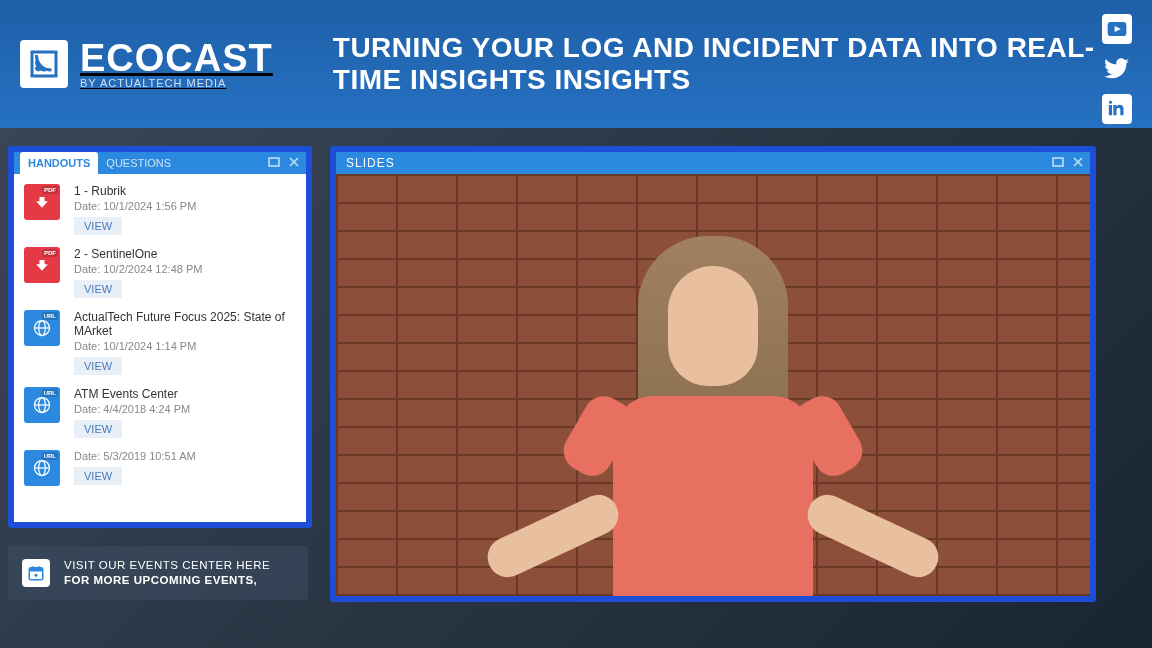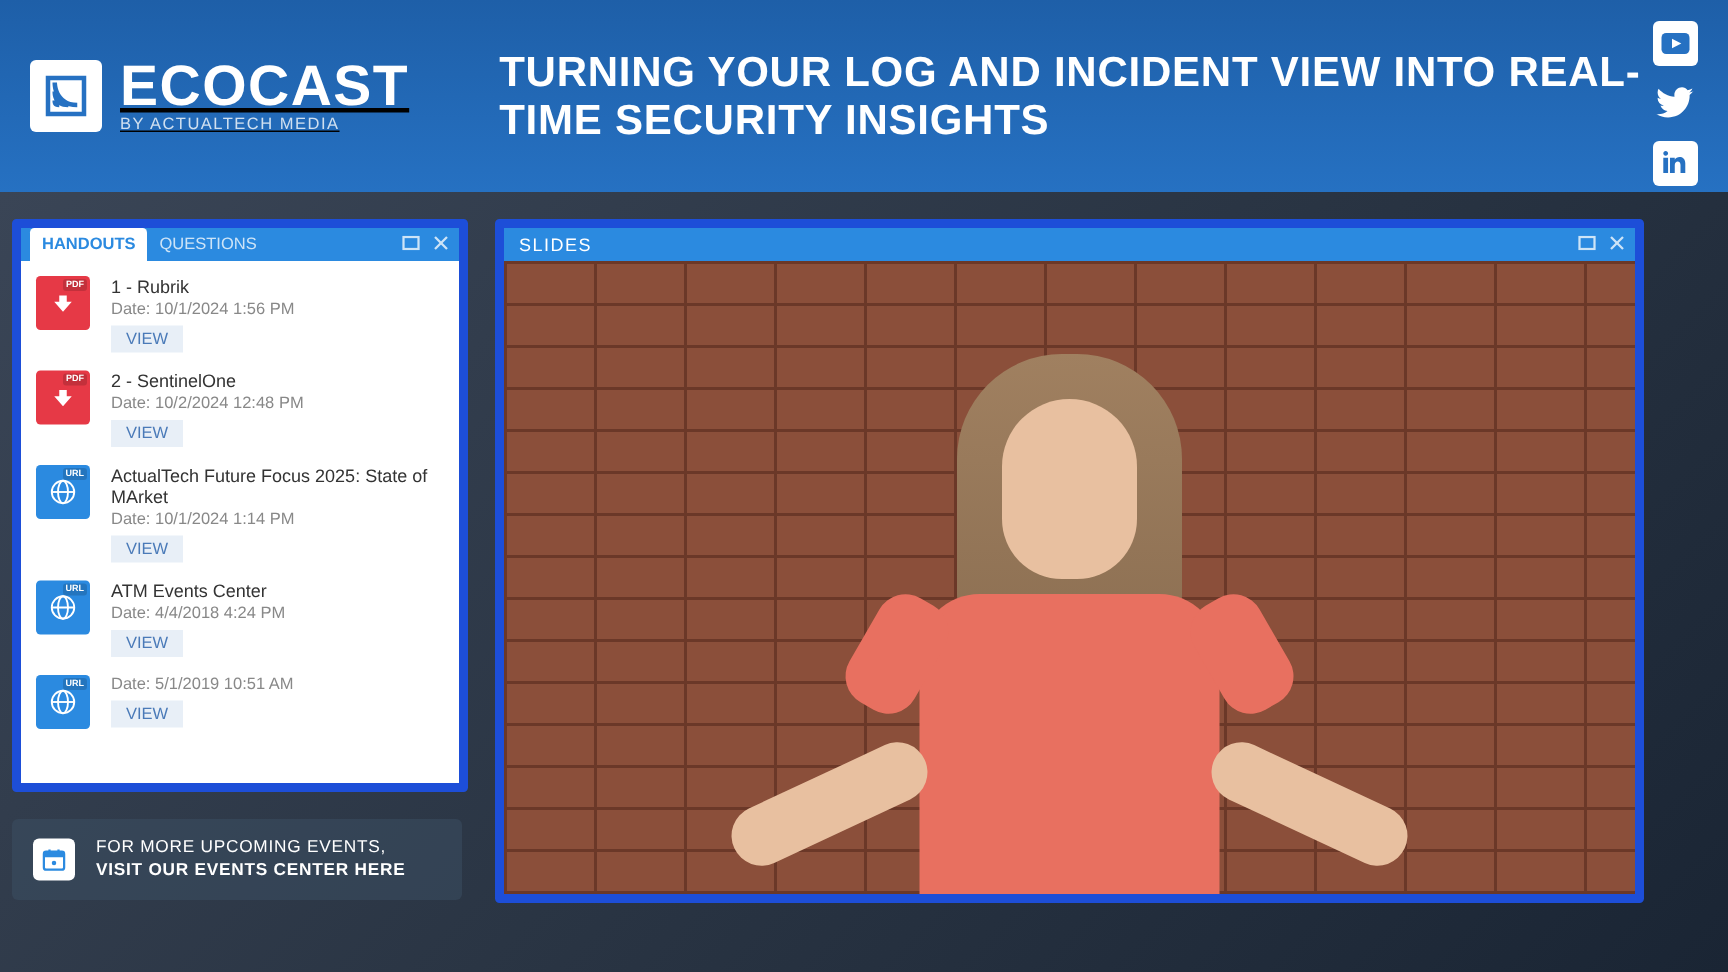--- a/index.html
+++ b/index.html
@@ -330,21 +330,21 @@
     <div class="logo-icon">
       <svg viewBox="0 0 24 24" fill="#2671c2">
           <path d="M3 3v18h18V3H3zm2 2h14v14H5V5zm1 9c0 1 0 3 3 3v-2c-1 0-1-1-1-1H6zm0-4c0 1 0 7 7 7v-2c-5 0-5-5-5-5H6zm0-4c0 1 0 11 11 11v-2c-9 0-9-9-9-9H6z"></path>
         </svg>
     </div>
     <div class="logo-text">
       <div class="logo-title">ECOCAST</div>
       <div class="logo-subtitle">BY ACTUALTECH MEDIA</div>
     </div>
   </div>
-  <div class="header-title">TURNING YOUR LOG AND INCIDENT VIEW INTO REAL-TIME SECURITY INSIGHTS</div>
+  <div class="header-title">TURNING YOUR LOG AND INCIDENT DATA INTO REAL-TIME INSIGHTS INSIGHTS</div>
   <div class="social-icons">
     <div class="social-icon boxed">
       <svg width="20" height="14" viewBox="0 0 24 18" fill="#2671c2">
           <rect x="0" y="0" width="24" height="18" rx="4" fill="#2671c2"></rect>
           <path d="M9 5l8 4-8 4V5z" fill="#fff"></path>
         </svg>
     </div>
     <div class="social-icon">
       <svg width="26" height="22" viewBox="0 0 24 20" fill="#fff">
           <path d="M23 2.5c-.8.4-1.7.6-2.6.8.9-.6 1.6-1.4 2-2.5-.9.5-1.9.9-2.9 1.1C18.6.7 17.4 0 16 0c-2.6 0-4.7 2.1-4.7 4.7 0 .4 0 .7.1 1.1C7.5 5.6 4 3.7 1.6.9c-.4.7-.6 1.5-.6 2.3 0 1.6.8 3.1 2.1 3.9-.8 0-1.5-.2-2.1-.6v.1c0 2.3 1.6 4.2 3.8 4.6-.4.1-.8.2-1.2.2-.3 0-.6 0-.9-.1.6 1.9 2.3 3.2 4.4 3.3-1.6 1.3-3.6 2-5.8 2-.4 0-.7 0-1.1-.1 2.1 1.3 4.5 2.1 7.2 2.1 8.6 0 13.3-7.1 13.3-13.3v-.6c.9-.7 1.7-1.5 2.3-2.4z"></path>
@@ -442,41 +442,41 @@
       <div class="handout-item">
         <div class="handout-icon url">
           <span class="handout-icon-badge">URL</span>
           <svg viewBox="0 0 24 24" fill="none" stroke="#fff" stroke-width="1.5">
               <circle cx="12" cy="12" r="9"></circle>
               <ellipse cx="12" cy="12" rx="4" ry="9"></ellipse>
               <line x1="3" y1="12" x2="21" y2="12"></line>
             </svg>
         </div>
         <div class="handout-info">
-          <div class="handout-date">Date: 5/1/2019 10:51 AM</div>
+          <div class="handout-date">Date: 5/3/2019 10:51 AM</div>
           <button class="handout-view-btn">VIEW</button>
         </div>
       </div>
 
     </div>
   </div>
 
   <div class="events-banner">
     <div class="events-banner-icon">
       <svg width="18" height="18" viewBox="0 0 24 24" fill="#2b8ae0">
           <rect x="3" y="5" width="18" height="16" rx="2" fill="none" stroke="#2b8ae0" stroke-width="2"></rect>
           <rect x="3" y="5" width="18" height="5" fill="#2b8ae0"></rect>
           <line x1="8" y1="3" x2="8" y2="7" stroke="#2b8ae0" stroke-width="2"></line>
           <line x1="16" y1="3" x2="16" y2="7" stroke="#2b8ae0" stroke-width="2"></line>
           <circle cx="12" cy="15" r="2" fill="#2b8ae0"></circle>
         </svg>
     </div>
     <div class="events-banner-text">
+      <div>VISIT OUR EVENTS CENTER HERE</div>
       <div>FOR MORE UPCOMING EVENTS,</div>
-      <div>VISIT OUR EVENTS CENTER HERE</div>
     </div>
   </div>
 
   <div class="panel slides-panel">
     <div class="panel-titlebar">
       <span class="slides-titlebar-text">SLIDES</span>
       <div class="window-controls">
         <div class="window-btn">
           <svg width="12" height="10" viewBox="0 0 12 10" fill="none" stroke="#cde4f7" stroke-width="1.5">
               <rect x="1" y="1" width="10" height="8"></rect>

